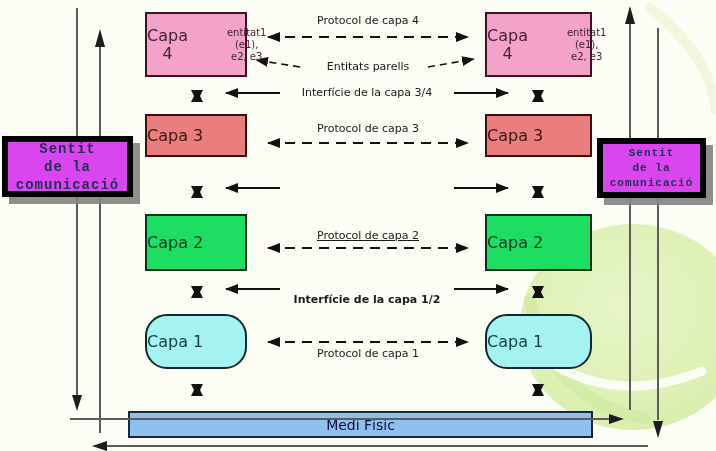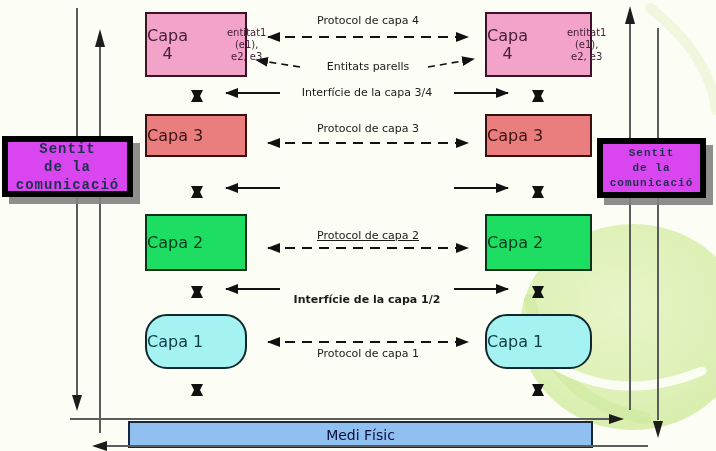--- a/index.html
+++ b/index.html
@@ -66,21 +66,21 @@
   .flow-l{left:2px;top:136px;width:131px;height:61px;font-size:14px;line-height:18px;letter-spacing:1px;}
   .flow-r{left:597px;top:138px;width:109px;height:60px;font-size:11px;line-height:15px;letter-spacing:1px;}
 
   
   .medium-bar{
     position:absolute;z-index:1;
     left:128px;top:411px;width:465px;height:27px;
     background:#90c0f0;border:2px solid #18283c;
     box-sizing:border-box;
     display:flex;align-items:center;justify-content:center;
-    font-size:14px;color:#0d0d3c;margin-top:10px;
+    font-size:14px;color:#0d0d3c;
   }
 </style>
 </head>
 <body>
 
 <div class="stage">
 
   <svg class="bg" width="716" height="451" viewBox="0 0 716 451">
     <defs>
       <radialGradient id="blobGrad" cx="45%" cy="40%" r="65%">

